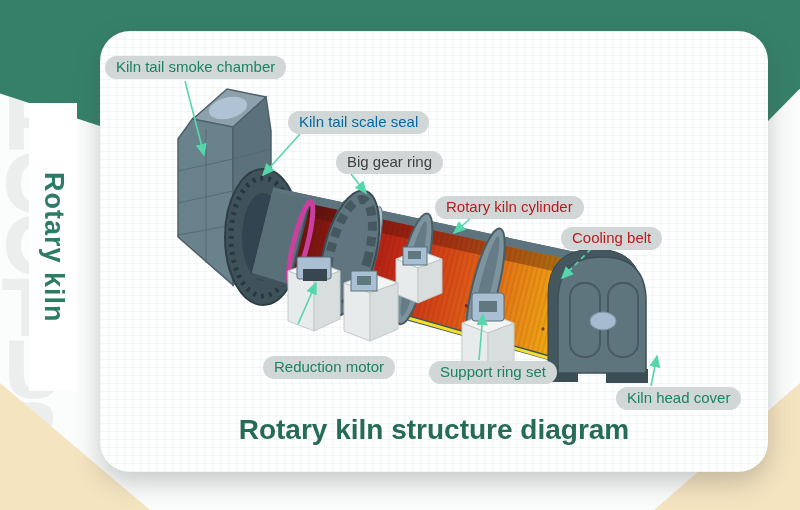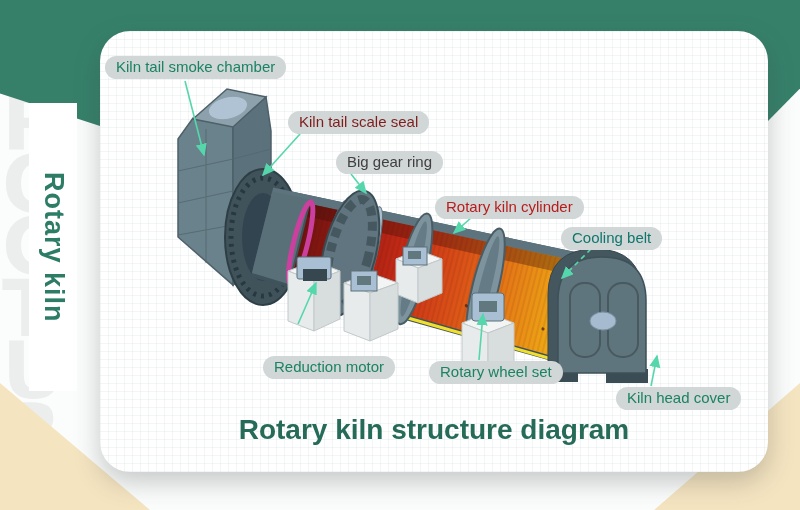--- a/index.html
+++ b/index.html
@@ -170,21 +170,21 @@
         <line x1="251" y1="143" x2="266" y2="162" stroke="#55D7AB" stroke-width="1.6" marker-end="url(#arw)"></line>
         <line x1="381" y1="178" x2="354" y2="202" stroke="#55D7AB" stroke-width="1.6" marker-end="url(#arw)"></line>
         <line x1="491" y1="218" x2="462" y2="247" stroke="#55D7AB" stroke-width="1.6" stroke-dasharray="5 4" marker-end="url(#arw)"></line>
         <line x1="198" y1="293" x2="216" y2="252" stroke="#55D7AB" stroke-width="1.6" marker-end="url(#arw)"></line>
         <line x1="379" y1="329" x2="383" y2="283" stroke="#55D7AB" stroke-width="1.6" marker-end="url(#arw)"></line>
         <line x1="551" y1="355" x2="557" y2="325" stroke="#55D7AB" stroke-width="1.6" marker-end="url(#arw)"></line>
       </svg>
 
     <div class="diagram-title" style="color: rgb(37, 107, 88);">Rotary kiln structure diagram</div>
   <div class="pill" style="left: 5px; top: 25px; background: rgb(209, 214, 214); color: rgb(26, 131, 99);">Kiln tail smoke chamber</div>
-      <div class="pill" style="left: 188px; top: 80px; background: rgb(209, 214, 214); color: #7f1d1d;">Kiln tail scale seal</div>
+      <div class="pill" style="left: 188px; top: 80px; background: rgb(209, 214, 214); color: #0369a1;">Kiln tail scale seal</div>
       <div class="pill" style="left: 236px; top: 120px; background: rgb(209, 214, 214); color: #404040;">Big gear ring</div>
       <div class="pill" style="left: 335px; top: 165px; background: rgb(209, 214, 214); color: #b91c1c;">Rotary kiln cylinder</div>
-      <div class="pill" style="left: 461px; top: 196px; background: rgb(209, 214, 214); color: #0f766e;">Cooling belt</div>
+      <div class="pill" style="left: 461px; top: 196px; background: rgb(209, 214, 214); color: #b91c1c;">Cooling belt</div>
       <div class="pill" style="left: 163px; top: 293px; background: rgb(209, 214, 214); color: rgb(26, 131, 99); margin-top: 32px;">Reduction motor</div>
-      <div class="pill" style="left: 329px; top: 330px; background: rgb(209, 214, 214); color: rgb(26, 131, 99);">Rotary wheel set</div>
+      <div class="pill" style="left: 329px; top: 330px; background: rgb(209, 214, 214); color: rgb(26, 131, 99);">Support ring set</div>
       <div class="pill" style="left: 516px; top: 356px; background: rgb(209, 214, 214); color: rgb(26, 131, 99);">Kiln head cover</div>
     </div>
 </div>
 
 </body></html>

